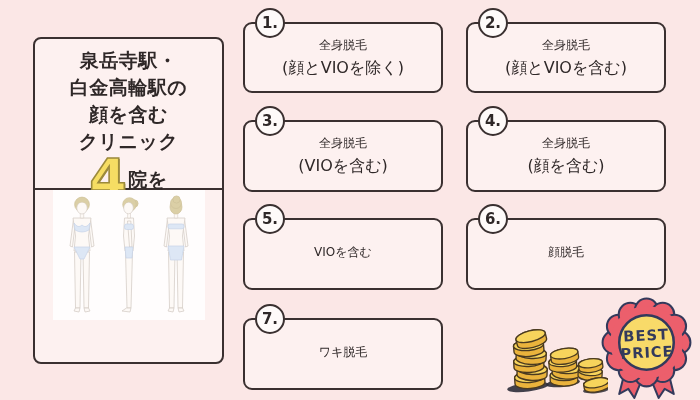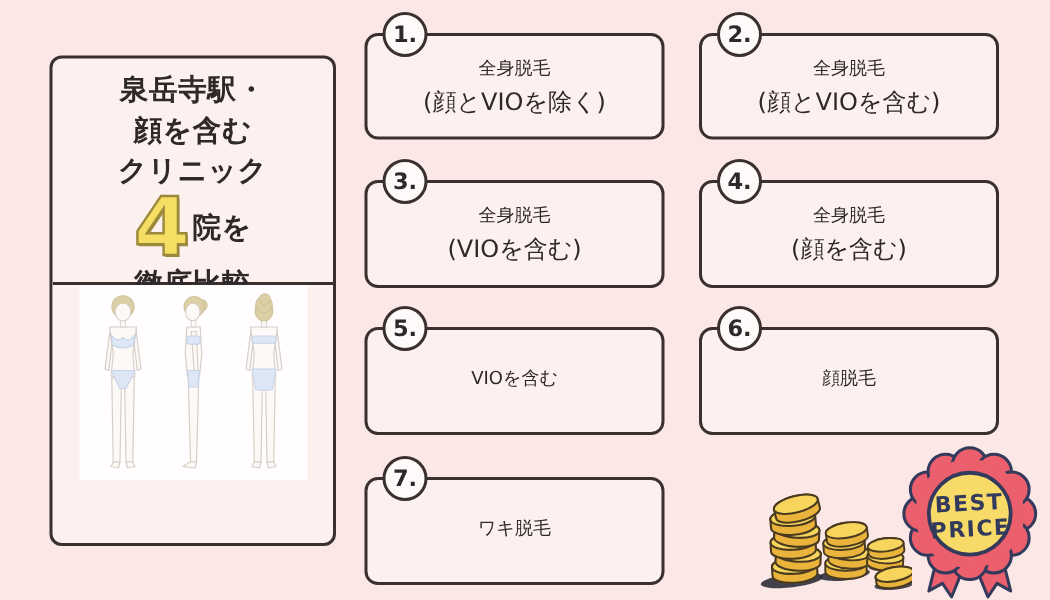--- a/index.html
+++ b/index.html
@@ -45,20 +45,21 @@
   .badge text{font-weight:700;letter-spacing:1px;font-family:"DejaVu Sans",sans-serif}
 </style>
 </head>
 <body>
 
 <div class="stage">
 
   <aside class="left-panel">
     <div class="panel-title">
       <div>泉岳寺駅・</div>
+      <div>白金高輪駅の</div>
       <div>顔を含む</div>
       <div>クリニック</div>
       <div class="count-line">
         <span class="big-num">4</span>
         <span>院を</span>
       </div>
       <div>徹底比較</div>
     </div>
     <div class="panel-image">
       <div class="photo">

